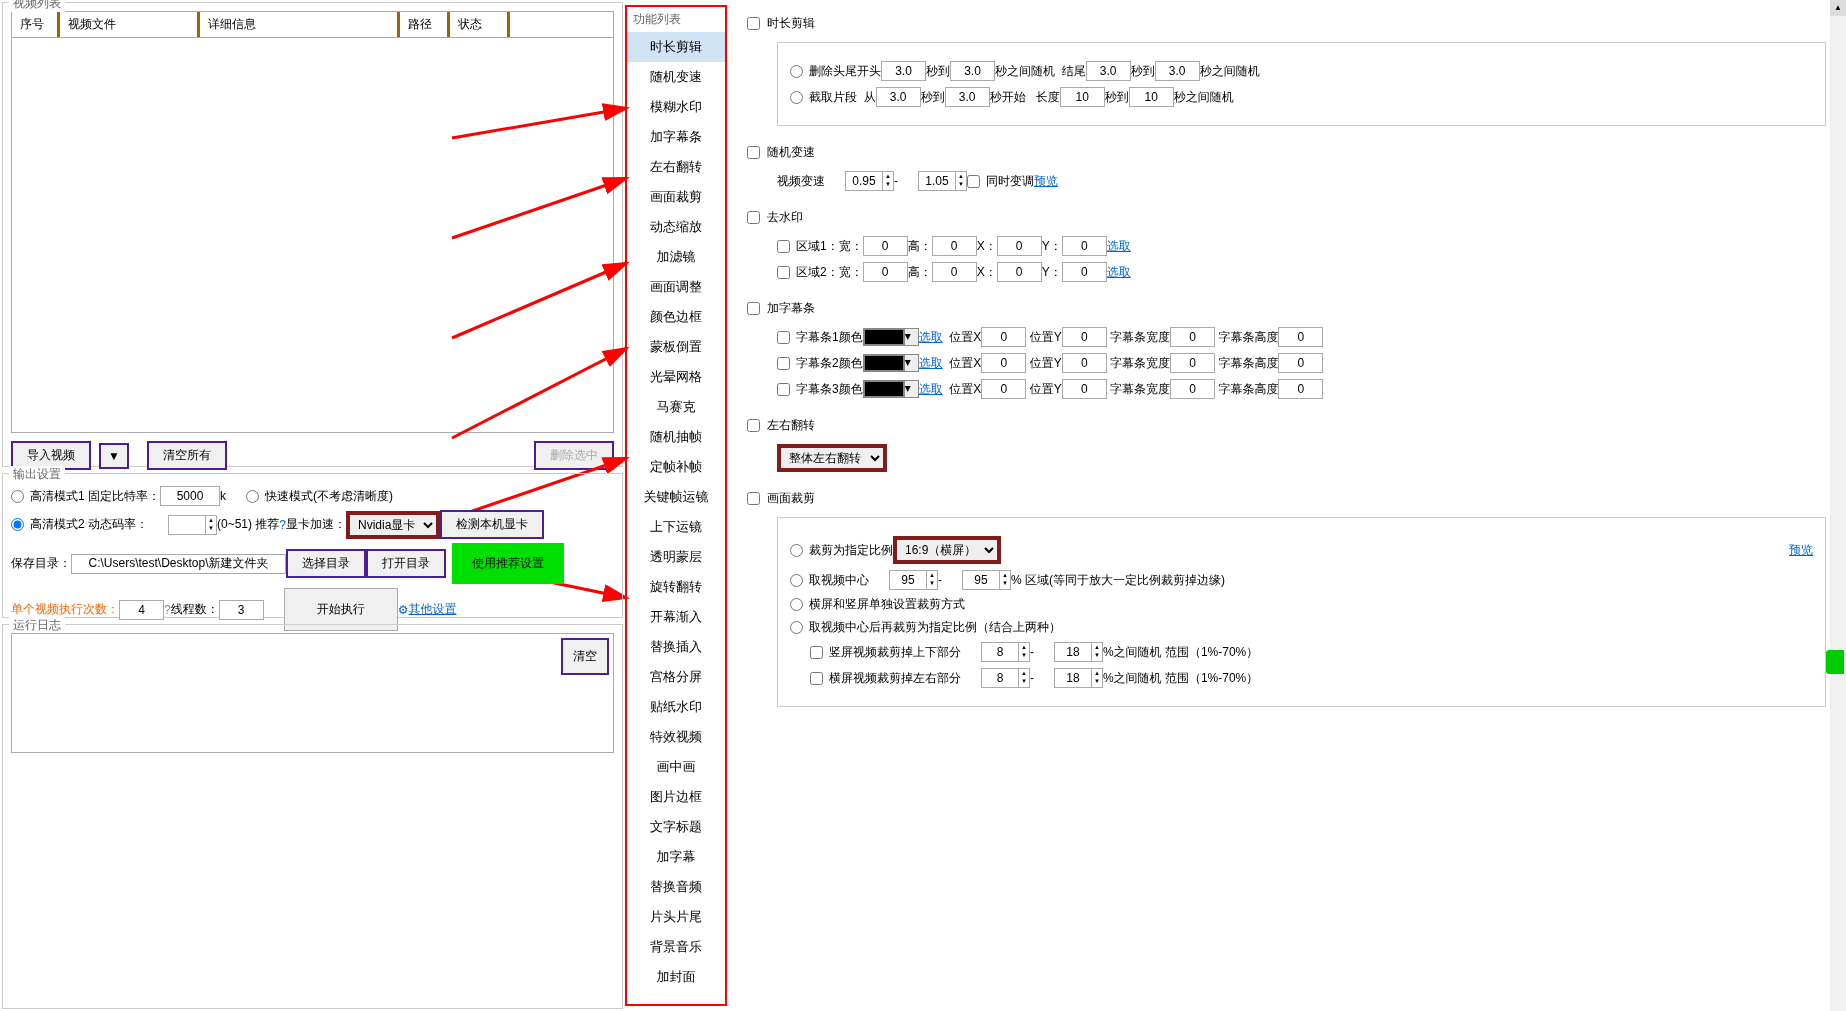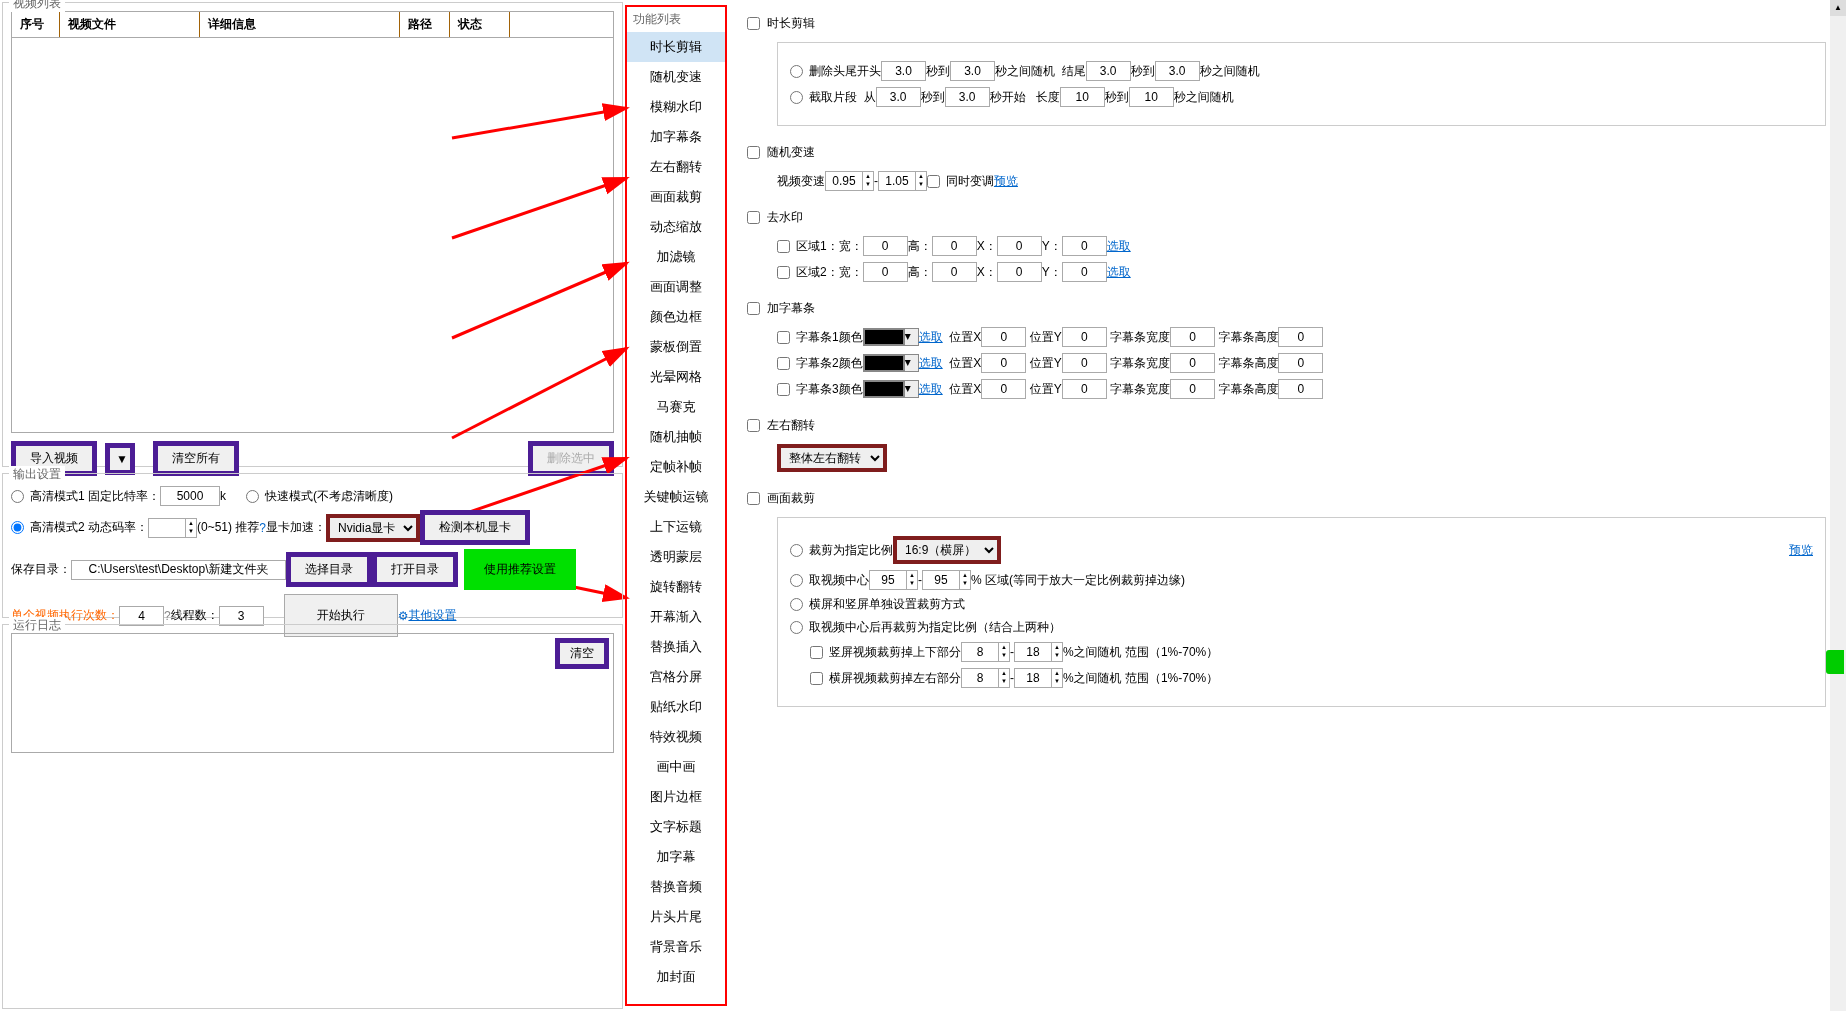--- a/index.html
+++ b/index.html
@@ -7,70 +7,70 @@
 .container { display: flex; width: 1846px; height: 1011px; }
 .left-panel { width: 625px; display: flex; flex-direction: column; }
 .middle-panel { width: 102px; border: 2px solid red; margin: 5px 0; }
 .right-panel { flex: 1; overflow-y: auto; padding: 15px 20px; position: relative; }
 
 .group-box { border: 1px solid #ccc; margin: 2px; position: relative; padding: 8px; }
 .group-title { position: absolute; top: -8px; left: 6px; background: #fff; padding: 0 4px; color: #666; }
 
 .video-list { height: 465px; }
 .table-header { display: flex; border: 1px solid #aaa; background: #fff; }
-.table-header div { padding: 4px 8px; border-right: 1px solid #a16207; font-size: 12px; font-weight: bold; }
+.table-header div { padding: 4px 8px; border-right: 3px solid #a16207; font-size: 12px; }
 .col-num { width: 48px; }
 .col-file { width: 140px; }
 .col-detail { width: 200px; }
 .col-path { width: 50px; }
 .col-status { width: 60px; }
 .table-body { height: 395px; border: 1px solid #aaa; border-top: none; position: relative; }
 
 .arrows-overlay { position: absolute; top: 50px; left: 420px; pointer-events: none; }
 
 .btn-row { display: flex; gap: 8px; margin-top: 8px; align-items: center; }
-.btn { background: #f0f0f0; border: 5px solid #4c1d95; padding: 4px 14px; cursor: pointer; font-size: 12px; }
+.btn { background: #f0f0f0; border: 2px solid #4c1d95; padding: 4px 14px; cursor: pointer; font-size: 12px; }
 .btn-dropdown { width: 30px; padding: 4px 6px; }
 .btn-disabled { color: #aaa; }
 
 .output-settings { height: 145px; margin-top: 4px; }
 .settings-row { display: flex; align-items: center; gap: 0; margin: 4px 0; font-size: 12px; }
 .radio-label { display: flex; align-items: center; gap: 3px; }
 input[type="text"], input[type="number"] { border: 1px solid #aaa; padding: 2px 4px; font-size: 12px; text-align: center; }
 select { border: 4px solid #7f1d1d; padding: 2px 4px; font-size: 12px; }
 .input-sm { width: 45px; }
 .input-md { width: 60px; }
 .input-path { width: 215px; text-align: left; }
 
 .green-btn { background: #00e000; border: none; color: #000; padding: 12px 20px; cursor: pointer; font-size: 12px; }
 .big-btn { background: #f0f0f0; border: 1px solid #aaa; padding: 12px 32px; cursor: pointer; font-size: 12px; }
 .orange-text { color: #ff6600; }
 .link { color: #0066cc; text-decoration: underline; cursor: pointer; }
 .gear-icon::before { content: "⚙"; color: #0066cc; }
 
 .log-panel { flex: 1; margin-top: 4px; }
 .log-body { height: 120px; border: 1px solid #aaa; position: relative; }
-.clear-btn-inline { position: absolute; top: 4px; right: 4px; padding: 2px 10px; }
+.clear-btn-inline { position: absolute; top: 4px; right: 4px; padding: 8px 10px; }
 
 .func-list { padding: 0; }
 .func-item { padding: 6px 12px; text-align: center; cursor: pointer; font-size: 13px; }
 .func-item.selected { background: #d0e4f5; }
 
 .section { margin-bottom: 18px; }
 .section-header { display: flex; align-items: center; gap: 4px; margin-bottom: 10px; font-size: 12px; }
 .section-body { padding-left: 30px; }
 .inner-box { border: 1px solid #ccc; padding: 12px; }
 .form-row { display: flex; align-items: center; margin: 6px 0; font-size: 12px; flex-wrap: wrap; }
 .color-swatch { width: 40px; height: 16px; background: #000; border: 1px solid #888; display: inline-block; }
 .color-swatch-wrap { display: inline-flex; border: 1px solid #888; }
 .color-swatch-btn { width: 14px; height: 16px; background: #eee; border-left: 1px solid #888; }
 
 input[type="checkbox"], input[type="radio"] { margin-right: 3px; }
 
-.spinner { display: inline-flex; align-items: stretch; }
+.spinner { display: inline-flex; align-items: stretch; margin-left: 20px; }
 .spinner input { width: 38px; }
 .spinner-btns { display: flex; flex-direction: column; border: 1px solid #aaa; border-left: none; }
 .spinner-btns div { font-size: 6px; padding: 0 2px; line-height: 8px; cursor: pointer; }
 
 .scrollbar-right { position: absolute; right: 0; top: 0; width: 16px; height: 100%; background: #f0f0f0; }
 .scrollbar-arrow { width: 16px; height: 16px; background: #ddd; text-align: center; font-size: 8px; line-height: 16px; }
 
 .green-badge { position: absolute; right: 2px; top: 650px; width: 18px; height: 24px; background: #0c0; border-radius: 3px 0 0 3px; }
 
 .mid-title { padding: 4px 6px; color: #666; font-size: 12px; }

